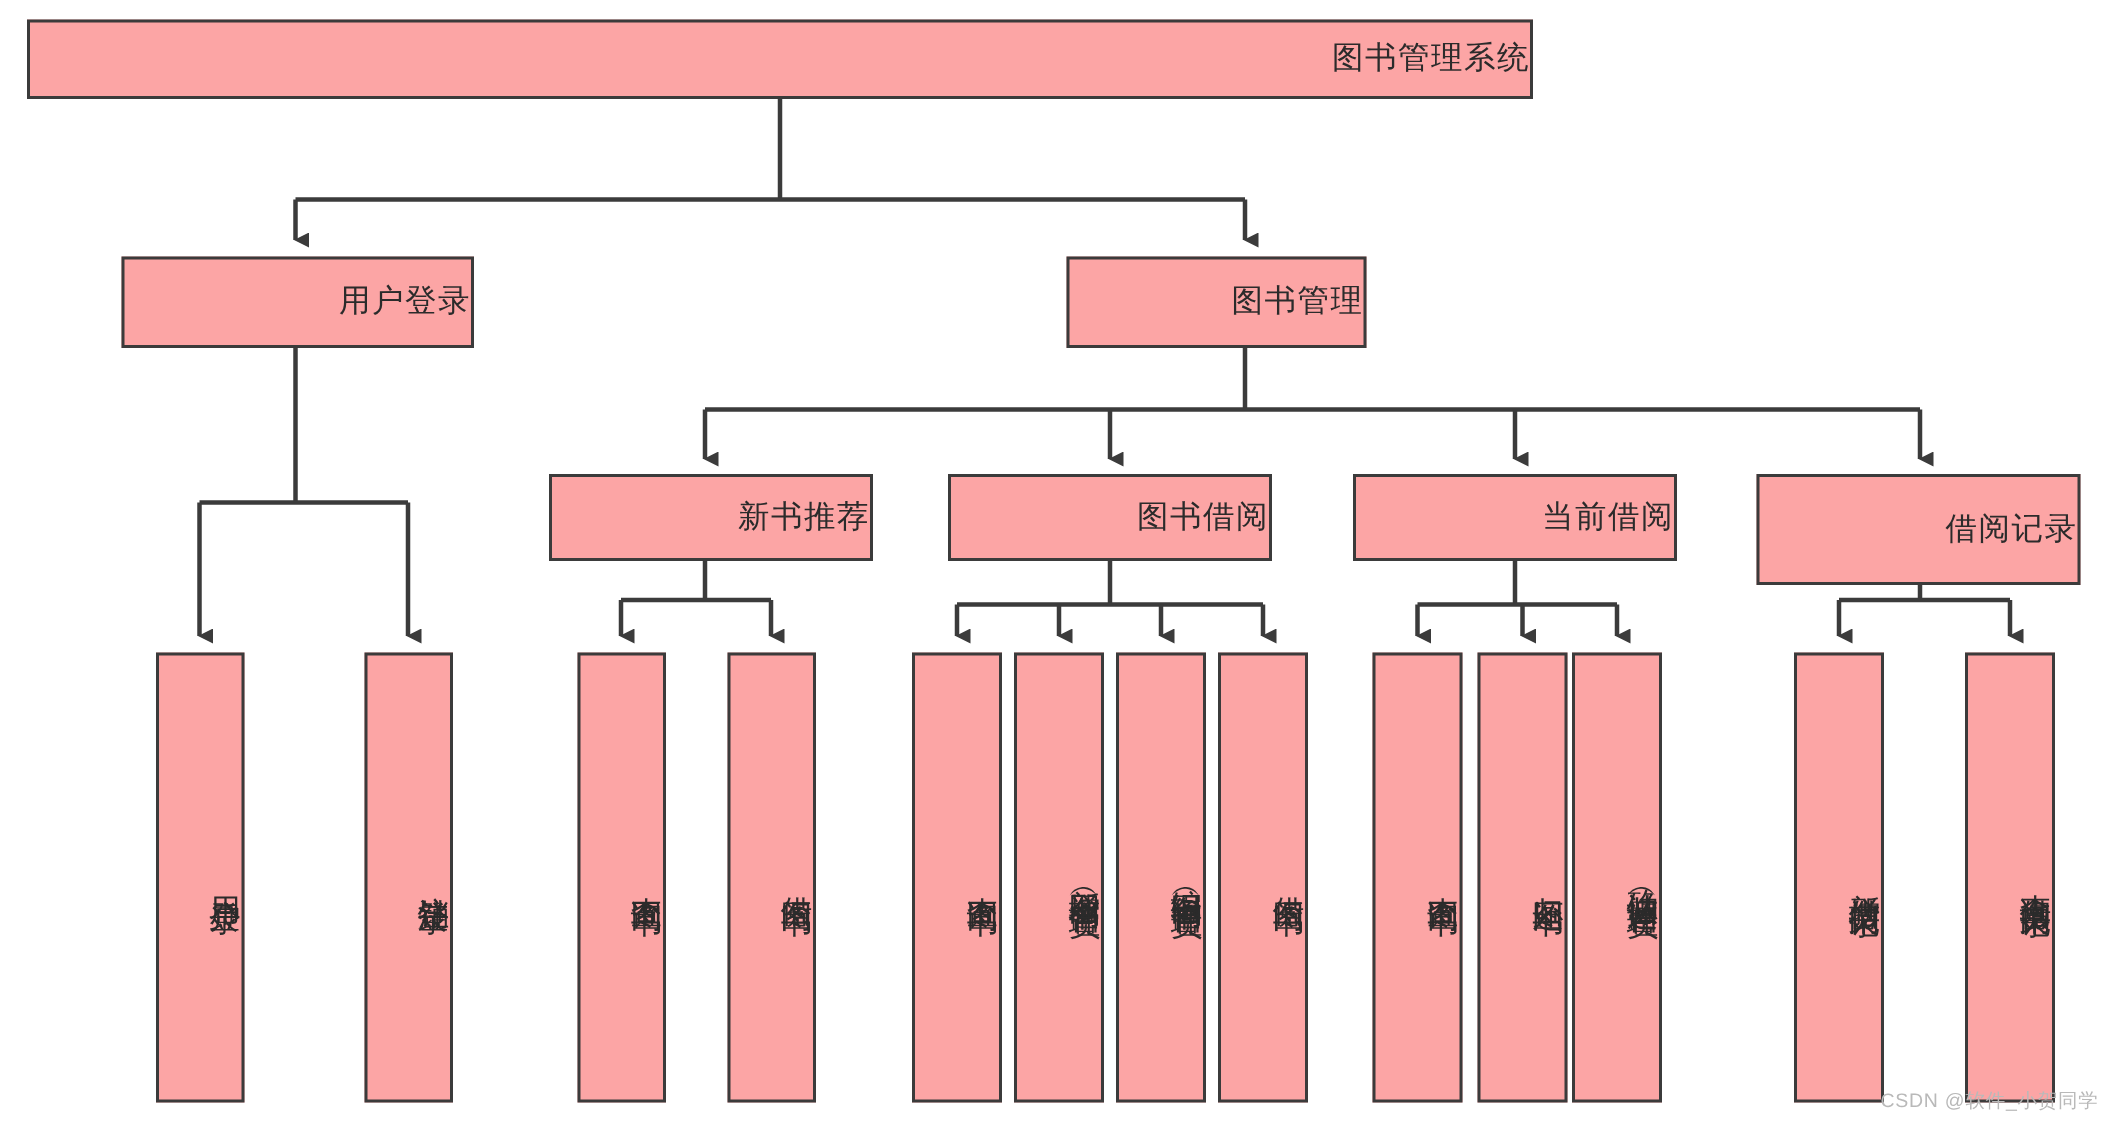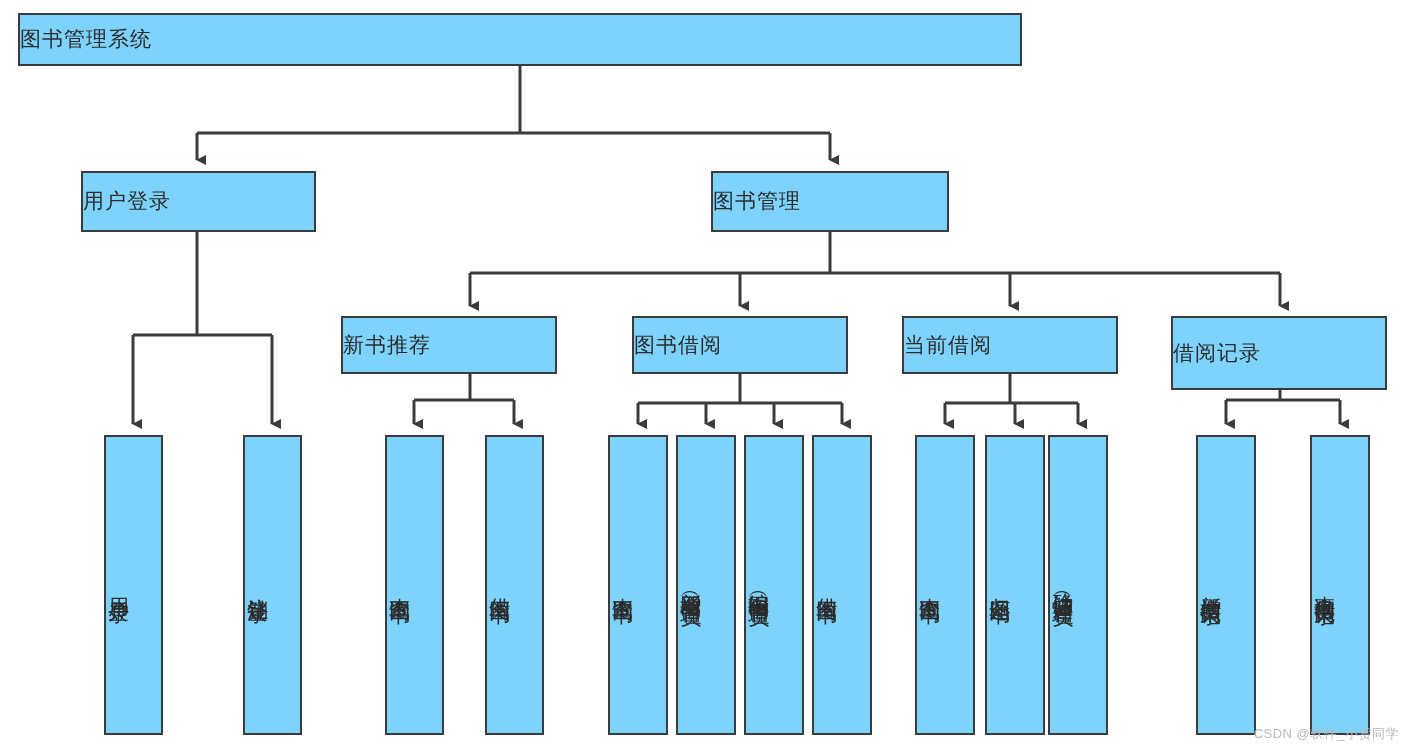--- a/index.html
+++ b/index.html
@@ -19,25 +19,25 @@
     position: absolute;
     left: 0;
     top: 0;
     width: 1405px;
     height: 747px;
     pointer-events: none;
   }
   .node {
     position: absolute;
     box-sizing: border-box;
-    background: #7dd3fc;
+    background: #fca5a5;
     border: 2px solid #3b3b3b;
     display: flex;
     align-items: center;
-    justify-content: flex-start;
+    justify-content: flex-end;
     color: #2b2b2b;
   }
   .node .label {
     display: block;
     text-align: center;
     line-height: 1.18;
     letter-spacing: 1px;
   }
   .node.horizontal .label {
     writing-mode: horizontal-tb;
@@ -117,25 +117,25 @@
     </g>
   </svg>
 
   <div class="node horizontal root" style="left:18px; top:13px; width:1004px; height:53px;">
     <span class="label">图书管理系统</span>
   </div>
 
   <div class="node horizontal" style="left:81px; top:171px; width:235px; height:61px;">
     <span class="label">用户登录</span>
   </div>
-  <div class="node horizontal" style="left:711px; top:171px; width:238px; height:61px;">
+  <div class="node horizontal" style="left:711px; top:171px; width:200px; height:61px;">
     <span class="label">图书管理</span>
   </div>
 
-  <div class="node horizontal" style="left:341px; top:316px; width:216px; height:58px;">
+  <div class="node horizontal" style="left:366px; top:316px; width:216px; height:58px;">
     <span class="label">新书推荐</span>
   </div>
   <div class="node horizontal" style="left:632px; top:316px; width:216px; height:58px;">
     <span class="label">图书借阅</span>
   </div>
   <div class="node horizontal" style="left:902px; top:316px; width:216px; height:58px;">
     <span class="label">当前借阅</span>
   </div>
   <div class="node horizontal" style="left:1171px; top:316px; width:216px; height:74px;">
     <span class="label">借阅记录</span>

